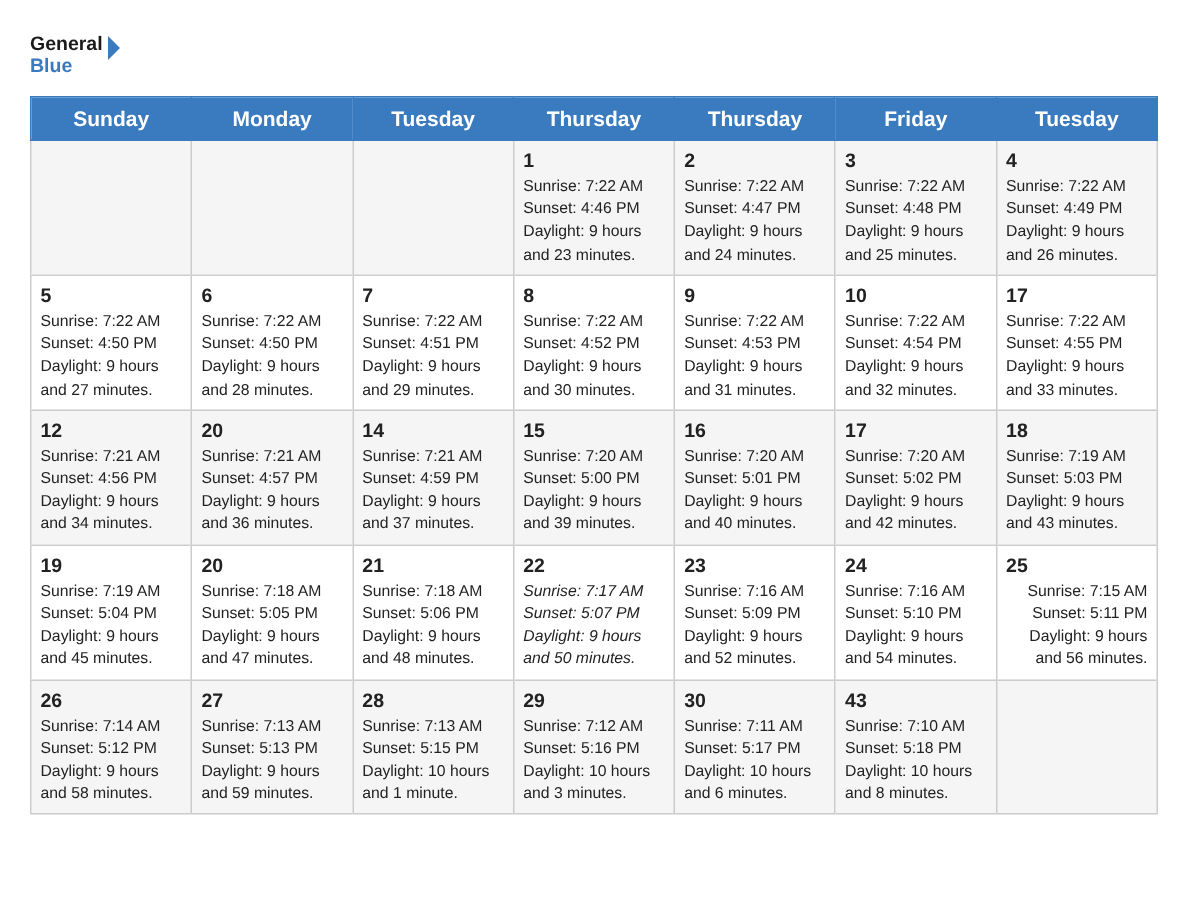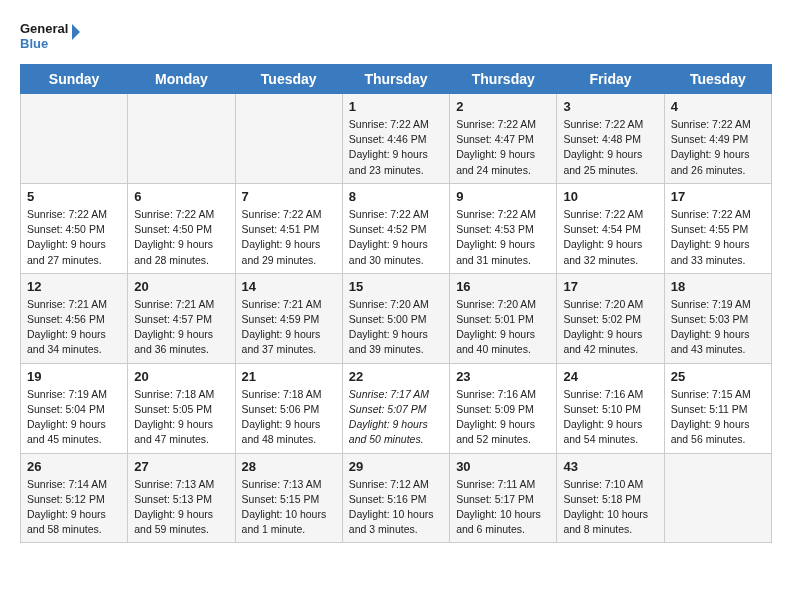--- a/index.html
+++ b/index.html
@@ -284,21 +284,21 @@
         </td>
         <td>
           <span class="day-num">24</span>
           <div class="day-info" style="white-space: pre-line;">Sunrise: 7:16 AM
 Sunset: 5:10 PM
 Daylight: 9 hours
 and 54 minutes.</div>
         </td>
         <td>
           <span class="day-num">25</span>
-          <div class="day-info" style="white-space: pre-line;">Sunrise: 7:15 AM
+          <div class="day-info" style="white-space: pre-line; text-align: right;">Sunrise: 7:15 AM
 Sunset: 5:11 PM
 Daylight: 9 hours
 and 56 minutes.</div>
         </td>
       </tr>
       <tr>
         <td>
           <span class="day-num">26</span>
           <div class="day-info" style="white-space: pre-line;">Sunrise: 7:14 AM
 Sunset: 5:12 PM

